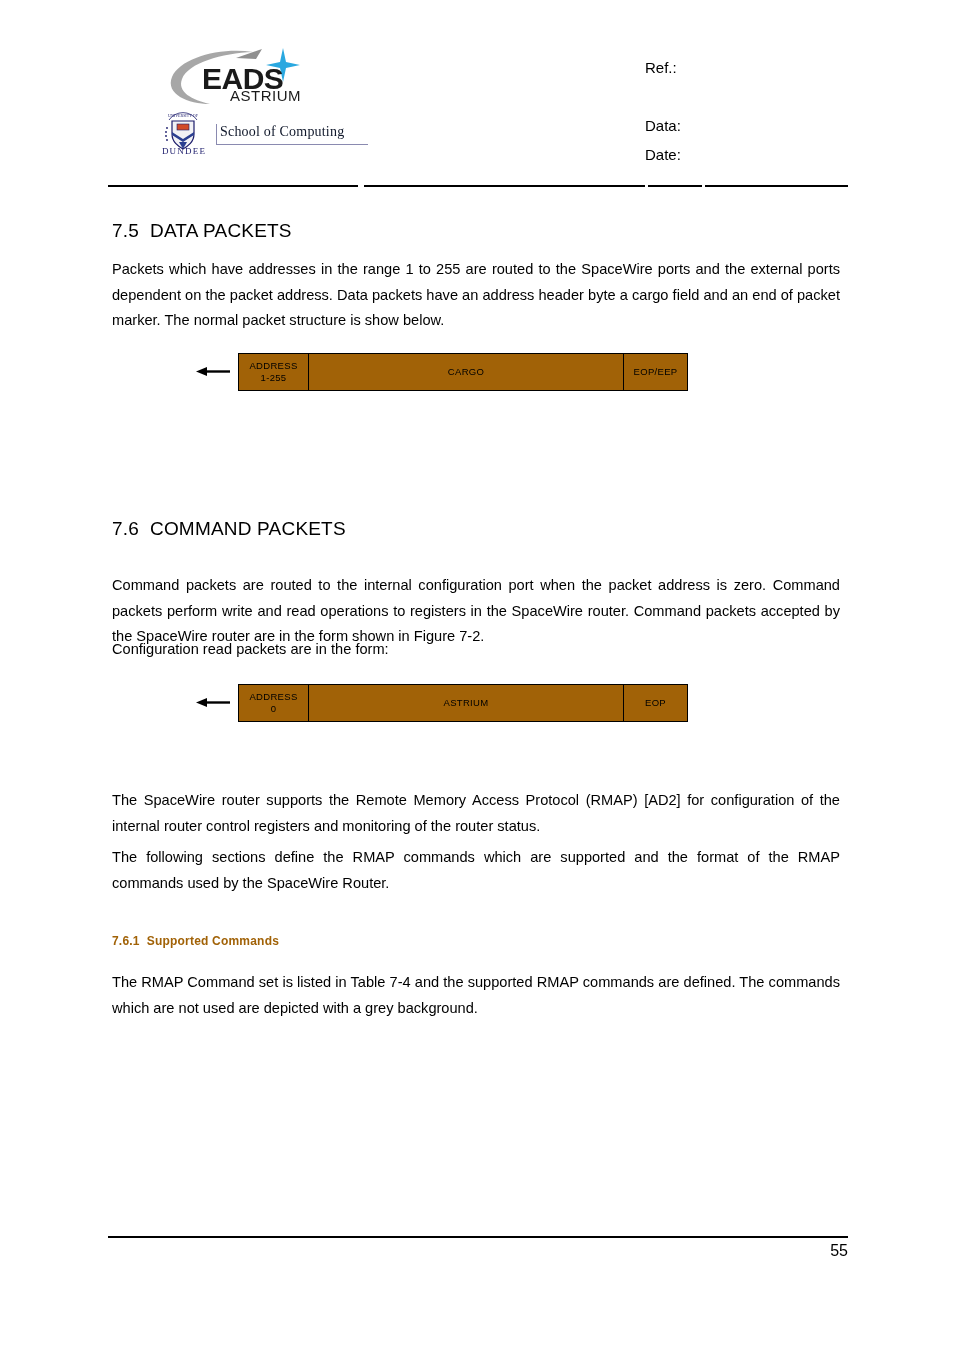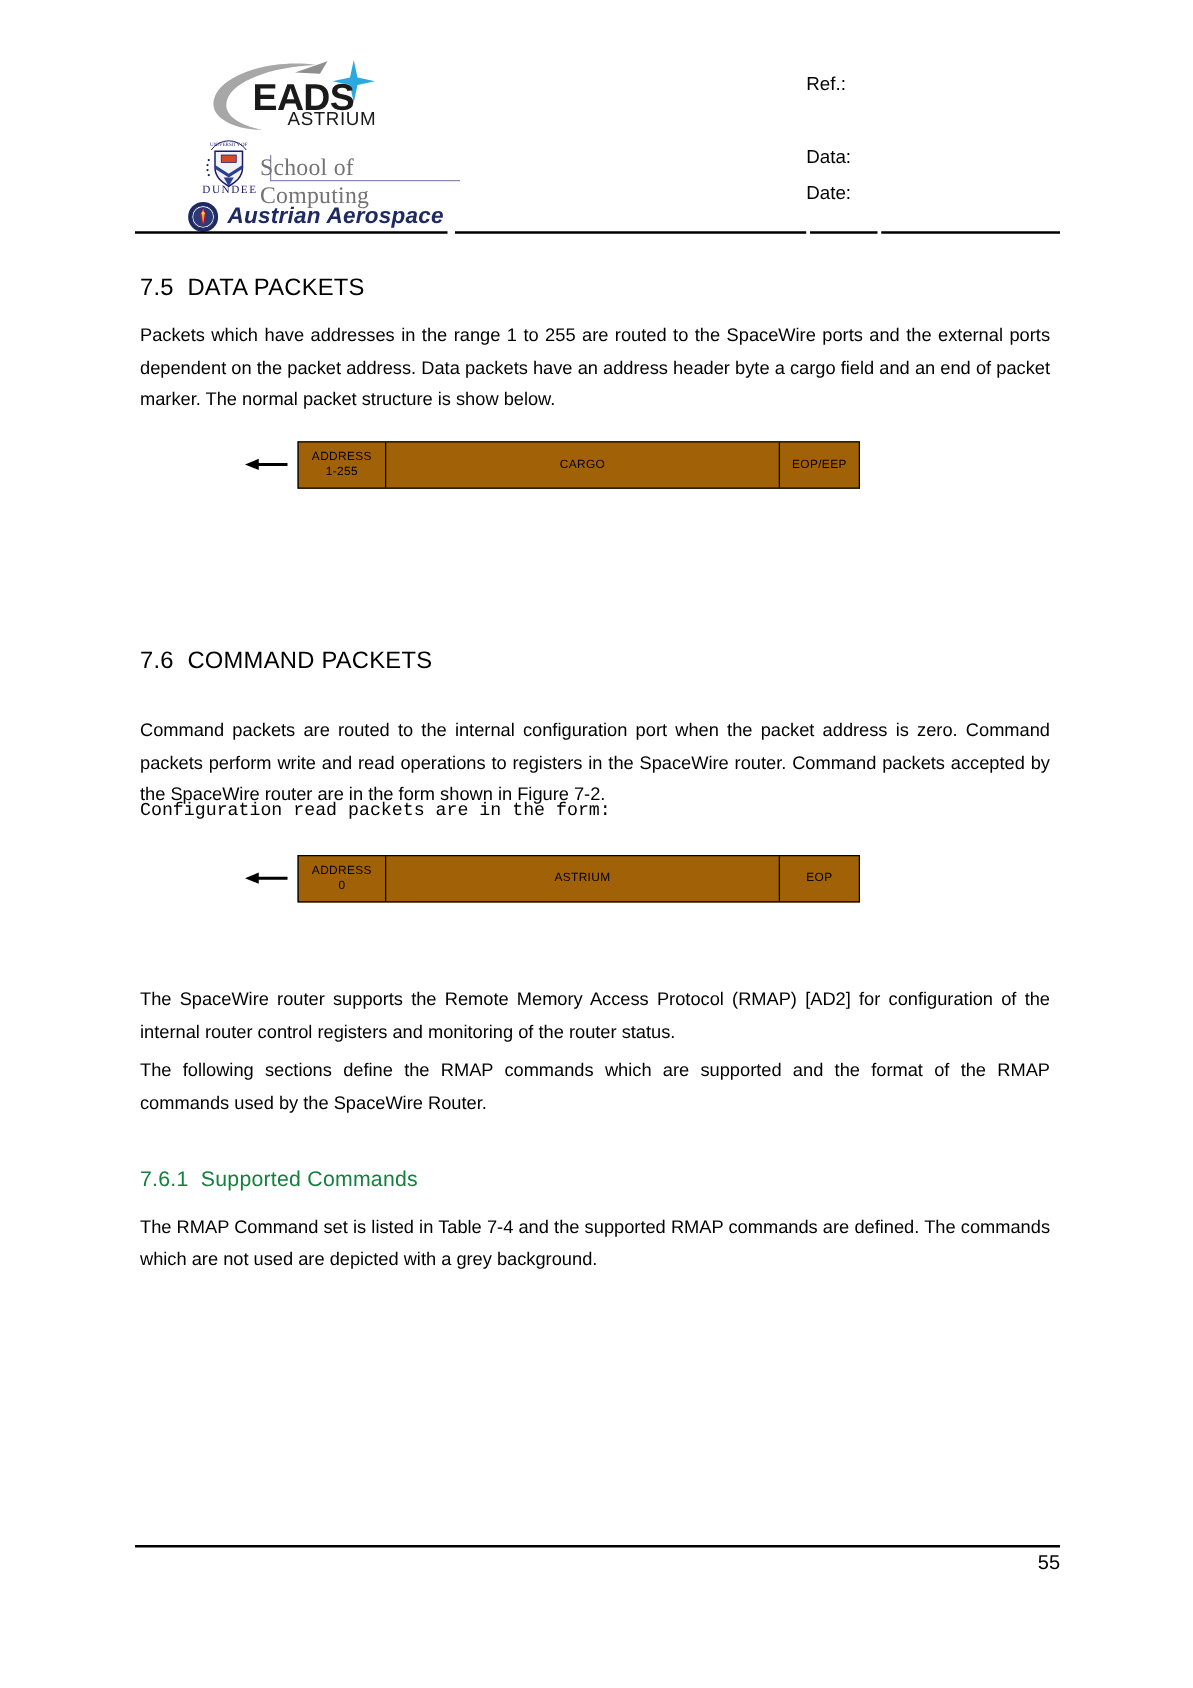--- a/index.html
+++ b/index.html
@@ -102,25 +102,25 @@
     top: 34px;
     width: 52px;
     text-align: center;
     font-family: "Liberation Serif", serif;
     font-size: 9px;
     letter-spacing: 1.2px;
     color: #1b1b6b;
   }
   .soc-text {
     position: absolute;
-    left: 56px;
+    left: 68px;
     top: 12px;
     font-family: "Liberation Serif", serif;
-    font-size: 19px;
-    color: #737373;
+    font-size: 14px;
+    color: #0f172a;
     letter-spacing: 0.2px;
   }
   .soc-rule {
     position: absolute;
     left: 64px;
     top: 32px;
     width: 152px;
     height: 1px;
     background: #8a8ab0;
   }
@@ -199,24 +199,24 @@
   h2.sec {
     margin: 0;
     font-size: 19px;
     font-weight: 400;
     letter-spacing: 0.2px;
     color: #000;
     white-space: pre;
   }
   h3.subsec {
     margin: 0;
-    font-size: 17px;
-    font-weight: 400;
+    font-size: 12px;
+    font-weight: 700;
     letter-spacing: 0.2px;
-    color: #15803d;
+    color: #a16207;
     white-space: pre;
   }
   p.body {
     margin: 0;
     font-size: 14.6px;
     line-height: 25.5px;
     text-align: justify;
     color: #000;
   }
   p.body.left { text-align: left; }
@@ -319,31 +319,20 @@
             <circle cx="6" cy="24" r="0.9"></circle>
               <circle cx="7" cy="28" r="0.9"></circle>
           </g>
         </svg>
         <div class="dundee-word">DUNDEE</div>
         <div class="soc-rule-v"></div>
         <div class="soc-rule"></div>
         <div class="soc-text">School of Computing</div>
       </div>
 
-      <div class="austrian-logo">
-        <svg class="austrian-emblem" viewBox="0 0 25 25">
-          <circle cx="12.5" cy="12.5" r="12" fill="#1f2a63"></circle>
-          <circle cx="12.5" cy="12.5" r="9" fill="#ffffff" stroke="#1f2a63" stroke-width="0.8"></circle>
-          <circle cx="12.5" cy="12.5" r="8" fill="#2b3a7a"></circle>
-          <path d="M12.5 5 L15 11 L12.5 20 L10 11 Z" fill="#c8102e"></path>
-          <path d="M12.5 6 L13.6 11 L12.5 18 L11.4 11 Z" fill="#e8a33d"></path>
-          <circle cx="12.5" cy="9.5" r="1.3" fill="#e8d44d"></circle>
-        </svg>
-        <div class="austrian-text">Austrian Aerospace</div>
-      </div>
 
     </div>
 
     <div class="header-right">
       <div class="meta-row meta-ref">
         <span>Ref.:</span>
         <span class="meta-val"></span>
       </div>
       <div class="meta-row meta-issue">
         <span>Data:</span>
@@ -385,21 +374,21 @@
         <div class="pcell pcell-eop">
           <span>EOP/EEP</span>
         </div>
       </div>
     </div>
 
     <h2 class="sec abs" style="left:0; top:518px; width:728px;">7.6  COMMAND PACKETS</h2>
 
     <p class="body abs" style="left:0; top:561px; width:728px;margin-top:12px;">Command packets are routed to the internal configuration port when the packet address is zero. Command packets perform write and read operations to registers in the SpaceWire router. Command packets accepted by the SpaceWire router are in the form shown in Figure 7-2.</p>
 
-    <p class="body left abs" style="left:0; top:637px; width:728px;font-family:Liberation Mono, monospace;">Configuration read packets are in the form:</p>
+    <p class="body left abs" style="left:0; top:637px; width:728px;">Configuration read packets are in the form:</p>
 
     <div class="packet" style="left:84px; top:684px; width:580px;">
       <svg class="packet-arrow" viewBox="0 0 36 11">
         <line x1="34" y1="5.5" x2="9" y2="5.5" stroke="#000" stroke-width="2.4"></line>
         <path d="M0 5.5 L11 1 L11 10 Z" fill="#000"></path>
       </svg>
       <div class="packet-boxes">
         <div class="pcell pcell-addr">
           <span>ADDRESS</span>
           <span>0</span>

